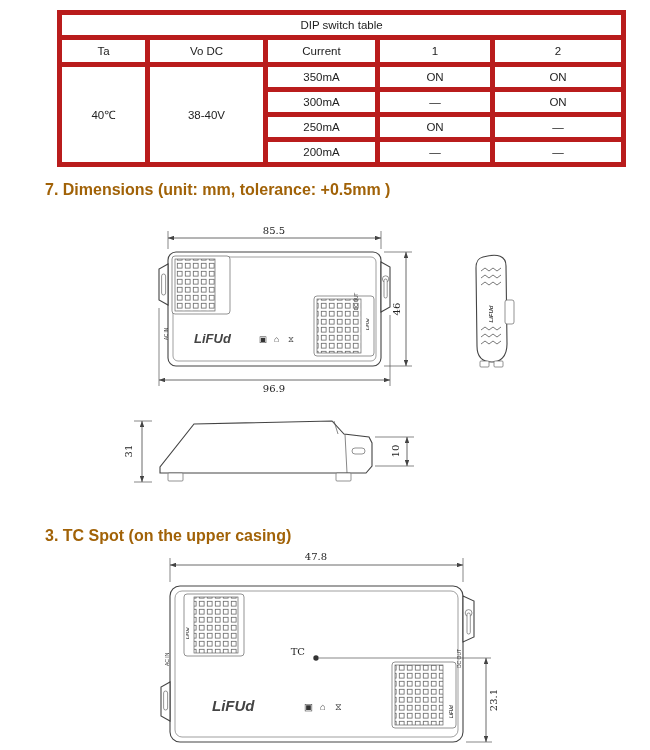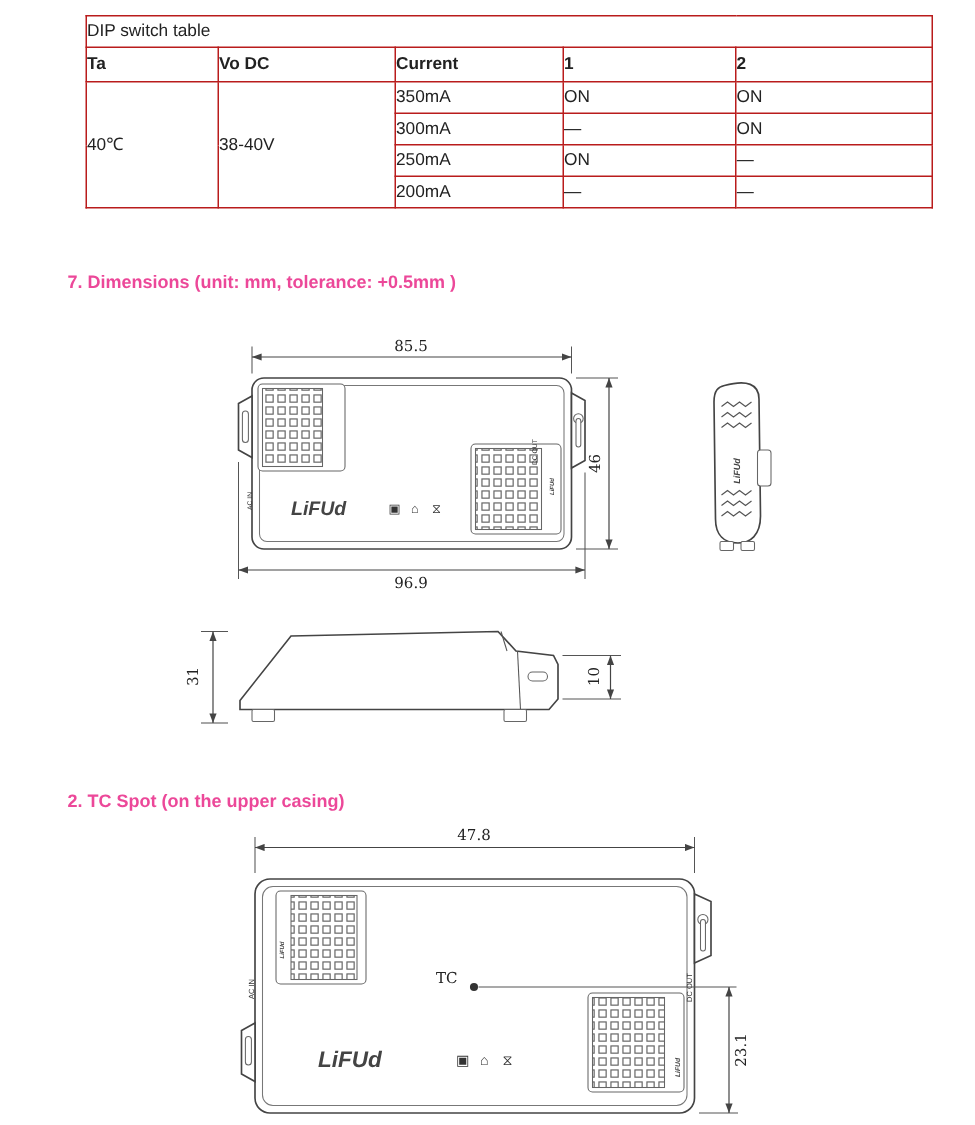--- a/index.html
+++ b/index.html
@@ -1,20 +1,20 @@
 <!DOCTYPE html>
 <html><head>
 <meta charset="utf-8">
 <style>
   html,body{margin:0;padding:0;background:#fff;}
   .page{position:relative;width:650px;height:750px;background:#fff;font-family:"Liberation Sans",sans-serif;color:#222;overflow:hidden;}
   table.dip-table{position:absolute;left:57px;top:10px;width:564px;border-collapse:collapse;font-size:11.5px;color:#222;table-layout:fixed;}
-  table.dip-table td,table.dip-table th{border:1px solid #b91c1c;text-align:left;font-weight:400;padding:0;height:20px;line-height:20px;overflow:hidden;}
-  table.dip-table th{height:22px;line-height:22px;font-weight:bold;}
-  .sec-heading{position:absolute;font-size:12px;font-weight:bold;color:#ec4899;white-space:nowrap;}
+  table.dip-table td,table.dip-table th{border:5px solid #b91c1c;text-align:center;font-weight:400;padding:0;height:20px;line-height:20px;overflow:hidden;}
+  table.dip-table th{height:22px;line-height:22px;}
+  .sec-heading{position:absolute;font-size:16px;font-weight:bold;color:#a16207;white-space:nowrap;}
   svg{position:absolute;overflow:visible;}
   svg text{font-family:"DejaVu Serif",serif;fill:#222;}
   .dim{font-size:10px;}
   .lbl{font-family:"Liberation Sans",sans-serif;fill:#333;}
   .brand{font-family:"Liberation Sans",sans-serif;font-weight:bold;font-style:italic;fill:#444;}
   .outline{fill:#fff;stroke:#444;stroke-width:1.1;}
   .thin{fill:#fff;stroke:#666;stroke-width:.7;}
   .nofill{fill:none;stroke:#777;stroke-width:.7;}
   .dimline{stroke:#444;stroke-width:.8;fill:none;}
   .ext{stroke:#555;stroke-width:.7;}
@@ -163,21 +163,21 @@
       <rect class="thin" x="214" y="63" width="15" height="8" rx="1"></rect>
     </g>
     <g>
       <line class="ext" x1="253" y1="27" x2="292" y2="27"></line>
         <line class="ext" x1="253" y1="56" x2="292" y2="56"></line>
       <line class="dimline" x1="285" y1="27" x2="285" y2="56" marker-start="url(#a3)" marker-end="url(#a3)"></line>
       <text class="dim" x="277" y="41" text-anchor="middle" transform="rotate(-90 277 41)">10</text>
     </g>
   </svg>
 
-  <div class="sec-heading" style="left:45px;top:527px;">2. TC Spot (on the upper casing)</div>
+  <div class="sec-heading" style="left:45px;top:527px;">3. TC Spot (on the upper casing)</div>
 
   <svg style="left:158px;top:544px;" width="350" height="204" viewBox="0 0 350 204">
     <defs>
       <marker id="a4" viewBox="0 0 8 6" refX="8" refY="3" markerWidth="8" markerHeight="6" orient="auto-start-reverse">
           <path d="M0,0 L8,3 L0,6 Z" fill="#444"></path>
         </marker>
       <pattern id="p4" width="8" height="8" patternUnits="userSpaceOnUse">
           <rect x="1.3" y="1.3" width="4.8" height="4.8" fill="none" stroke="#666" stroke-width=".8"></rect>
         </pattern>
     </defs>

